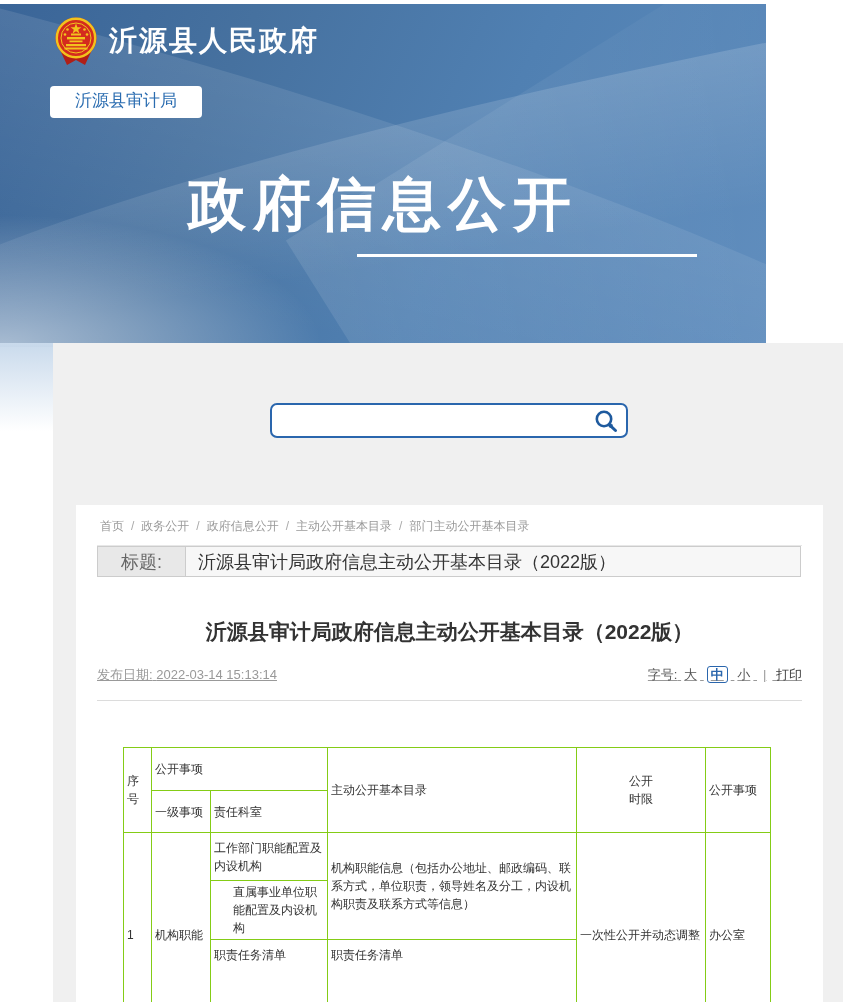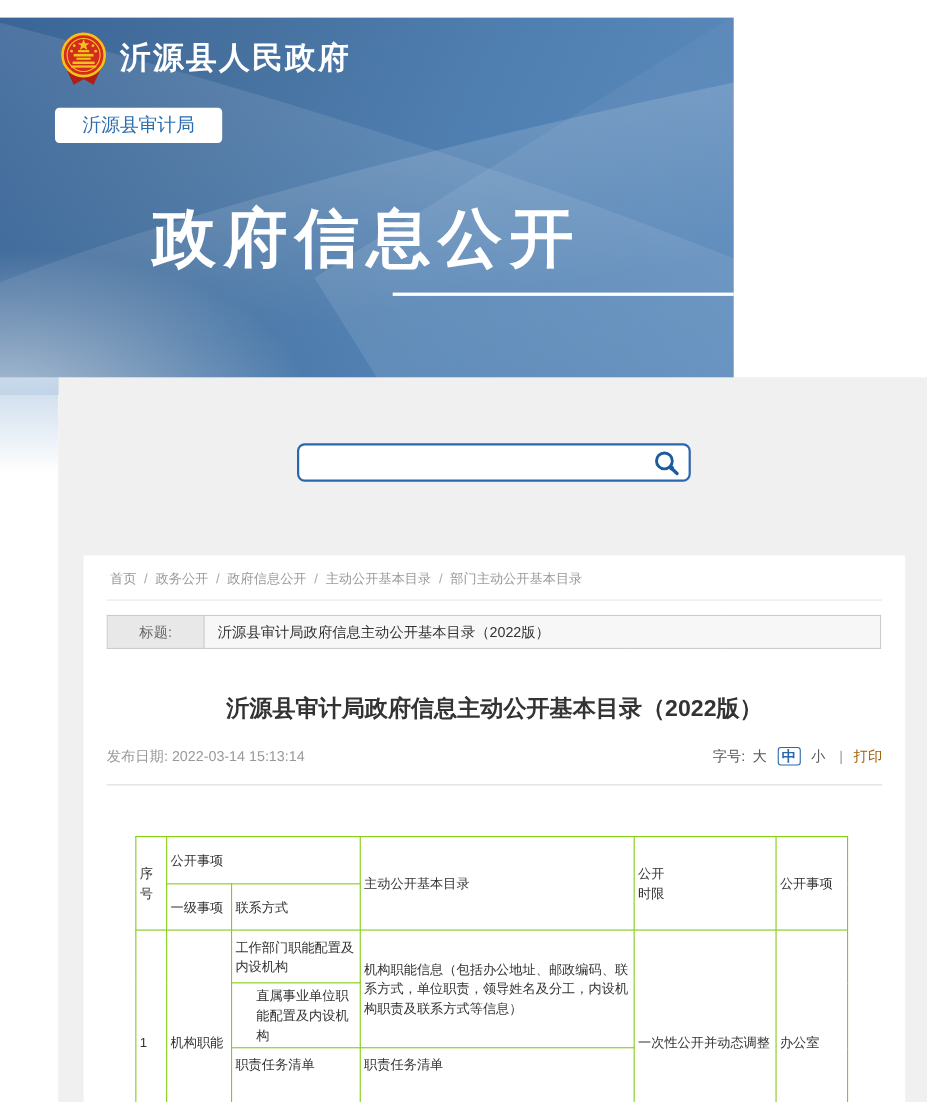--- a/index.html
+++ b/index.html
@@ -6,23 +6,24 @@
   html, body { width: 843px; height: 1002px; overflow: hidden; }
   body {
     position: relative;
     font-family: "Liberation Sans", "DejaVu Sans", sans-serif;
     background: #ffffff;
     color: #333;
   }
 
   
   .banner {
-    position: absolute; left: 0; top: 16px; width: 667px; height: 343px;
+    position: absolute; left: 0; top: 4px; width: 766px; height: 343px;
     background: linear-gradient(115deg, #3a6598 0%, #46719f 28%, #5080b2 60%, #5e8cbd 100%);
     overflow: hidden;
+    font-family: Liberation Mono, monospace;
   }
   .banner::after {
     content: ""; position: absolute; left: 0; top: 0; right: 0; bottom: 0;
     background: radial-gradient(ellipse 60% 55% at 0% 100%, rgba(255,255,255,0.55), rgba(255,255,255,0) 70%);
   }
   .swoosh { position: absolute; pointer-events: none; }
   .sw1 { width: 1400px; height: 170px; left: -180px; top: 70px;
          background: linear-gradient(180deg, rgba(255,255,255,0.16), rgba(255,255,255,0));
          transform: rotate(-9deg); border-radius: 100% 0 0 0; }
   .sw2 { width: 1300px; height: 240px; left: -120px; top: 140px;
@@ -62,45 +63,45 @@
   .search-btn { position: absolute; right: 6px; top: 3px; width: 28px; height: 26px;
                 border: none; background: transparent; cursor: pointer; padding: 0; }
 
   .white-card { position: absolute; left: 23px; top: 162px; width: 747px; height: 505px; background: #ffffff; }
 
   .breadcrumb { padding: 13px 24px 0 24px; font-size: 12px; color: #999; line-height: 17px; }
   .breadcrumb a { color: #999; text-decoration: none; cursor: pointer; }
   .bc-sep { margin: 0 7px; color: #aaa; }
   .bc-line { margin: 10px 21px 0 21px; border-top: 1px solid #e7e7e7; }
 
-  .meta-table { width: 703px; margin: 13px 0 0 21px; border-collapse: collapse; table-layout: fixed; font-size: 13px; }
+  .meta-table { width: 703px; margin: 0 0 0 21px; border-collapse: collapse; table-layout: fixed; font-size: 18px; }
   .meta-table td { border: 1px solid #cccccc; height: 30px; padding: 2px 12px; }
   .meta-table td.lbl { background: #e8e8e8; color: #666; text-align: center; padding: 2px 4px; }
   .meta-table td.val { background: #f7f7f7; color: #333; }
 
   .article-title { margin-top: 41px; text-align: center; font-size: 21px; font-weight: bold; color: #333; line-height: 28px; }
 
   .article-meta { display: flex; justify-content: space-between; align-items: center;
-                  margin: 20px 21px 16px 21px; font-size: 13px; color: #999; line-height: 18px; }
+                  margin: 20px 21px 16px 21px; font-size: 13px; color: #999; line-height: 18px; text-decoration: underline; }
   .fontsize-ctrl { color: #555; }
   .fontsize-ctrl .fs-btn { cursor: pointer; margin: 0 3px; color: #555; }
   .fontsize-ctrl .fs-active { color: #2a66ad; border: 1px solid #2a66ad; border-radius: 3px; padding: 0 3px; font-weight: bold; }
   .fontsize-ctrl .fs-sep { margin: 0 6px; color: #999; }
-  .print-btn { cursor: pointer; color: #a16207; }
+  .print-btn { cursor: pointer; color: #404040; }
   .article-divider { margin: 12px 21px 0 21px; border-top: 1px solid #dcdcdc; }
 
   .content-table { margin: 46px 0 0 47px; border-collapse: collapse; table-layout: fixed;
                    font-size: 12px; color: #333; line-height: 1.5; }
   .content-table td { border: 1px solid #84cc16; vertical-align: middle; padding: 2px 3px; word-break: break-all; }
   .content-table tr.hr1 td { height: 43px; }
   .content-table tr.hr2 td { height: 42px; margin-left: 12px; }
   .content-table tr.br1 td { height: 48px; }
   .content-table tr.br2 td { height: 47px; padding-left: 22px; }
   .content-table tr.br3 td { height: 98px; vertical-align: top; padding-top: 6px; }
-  .prewrap { white-space: pre-line; }
+  .prewrap { white-space: pre-line; text-align: center; }
 </style>
 </head>
 <body>
 
 <div class="banner">
   <div class="swoosh sw1"></div>
   <div class="swoosh sw2"></div>
   <div class="swoosh sw3"></div>
 
   <div class="gov-header">
@@ -197,21 +198,21 @@
           <tr class="hr1">
         <td rowspan="2">序号</td>
         <td colspan="2">公开事项</td>
         <td rowspan="2">主动公开基本目录</td>
         <td rowspan="2" class="prewrap">公开
 时限</td>
         <td rowspan="2">公开事项</td>
       </tr>
       <tr class="hr2">
         <td>一级事项</td>
-        <td>联系方式</td>
+        <td>责任科室</td>
       </tr>
       <tr class="br1">
         <td rowspan="3">1</td>
         <td rowspan="3">机构职能</td>
         <td>工作部门职能配置及内设机构</td>
         <td rowspan="2">机构职能信息（包括办公地址、邮政编码、联系方式，单位职责，领导姓名及分工，内设机构职责及联系方式等信息）</td>
         <td rowspan="3">一次性公开并动态调整</td>
         <td rowspan="3">办公室</td>
       </tr>
       <tr class="br2">

